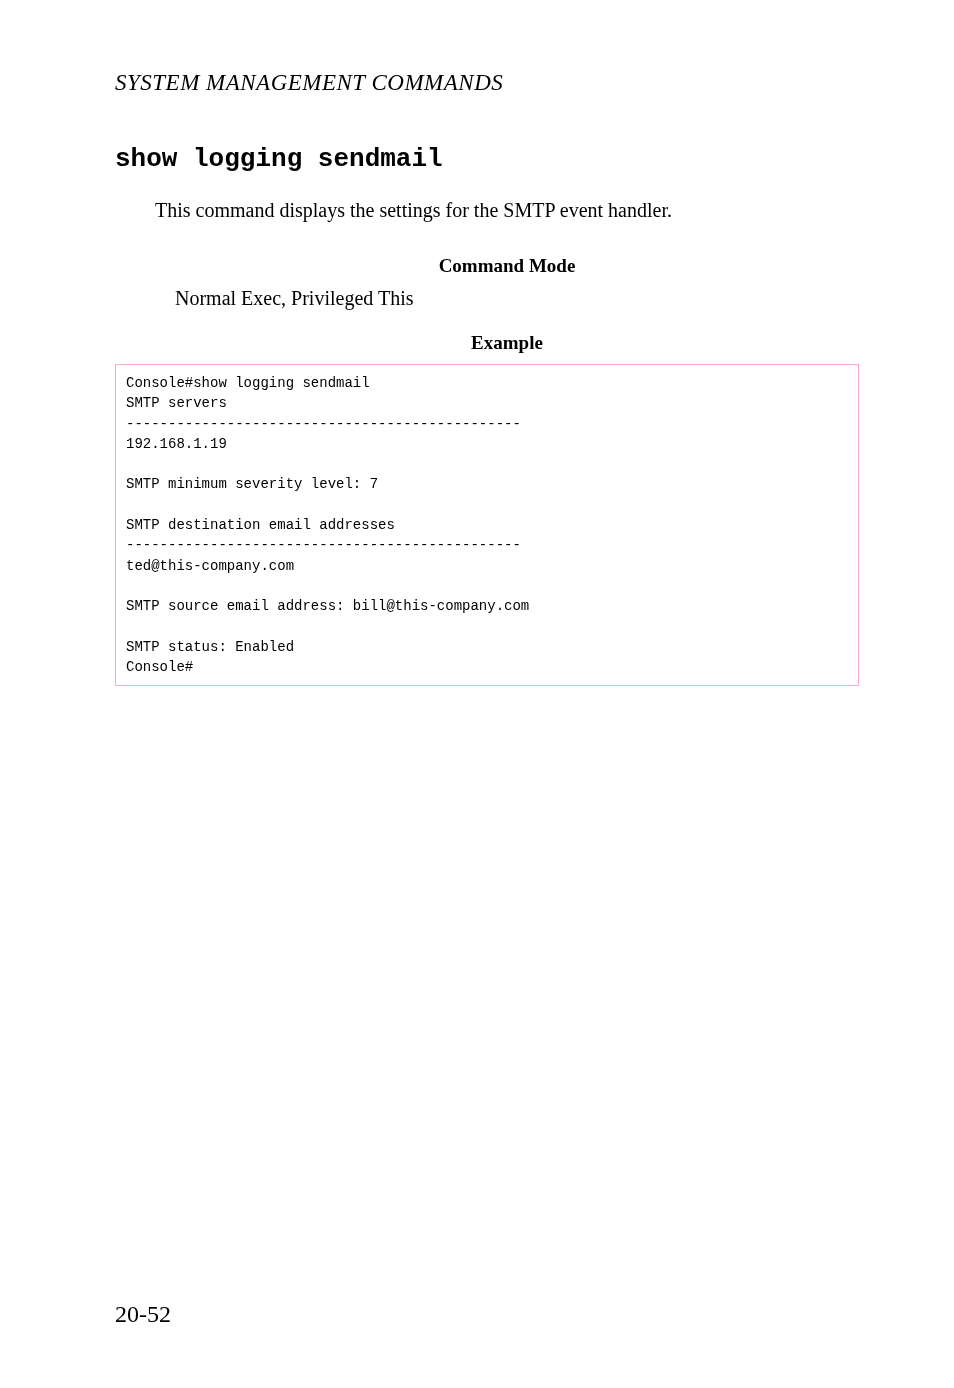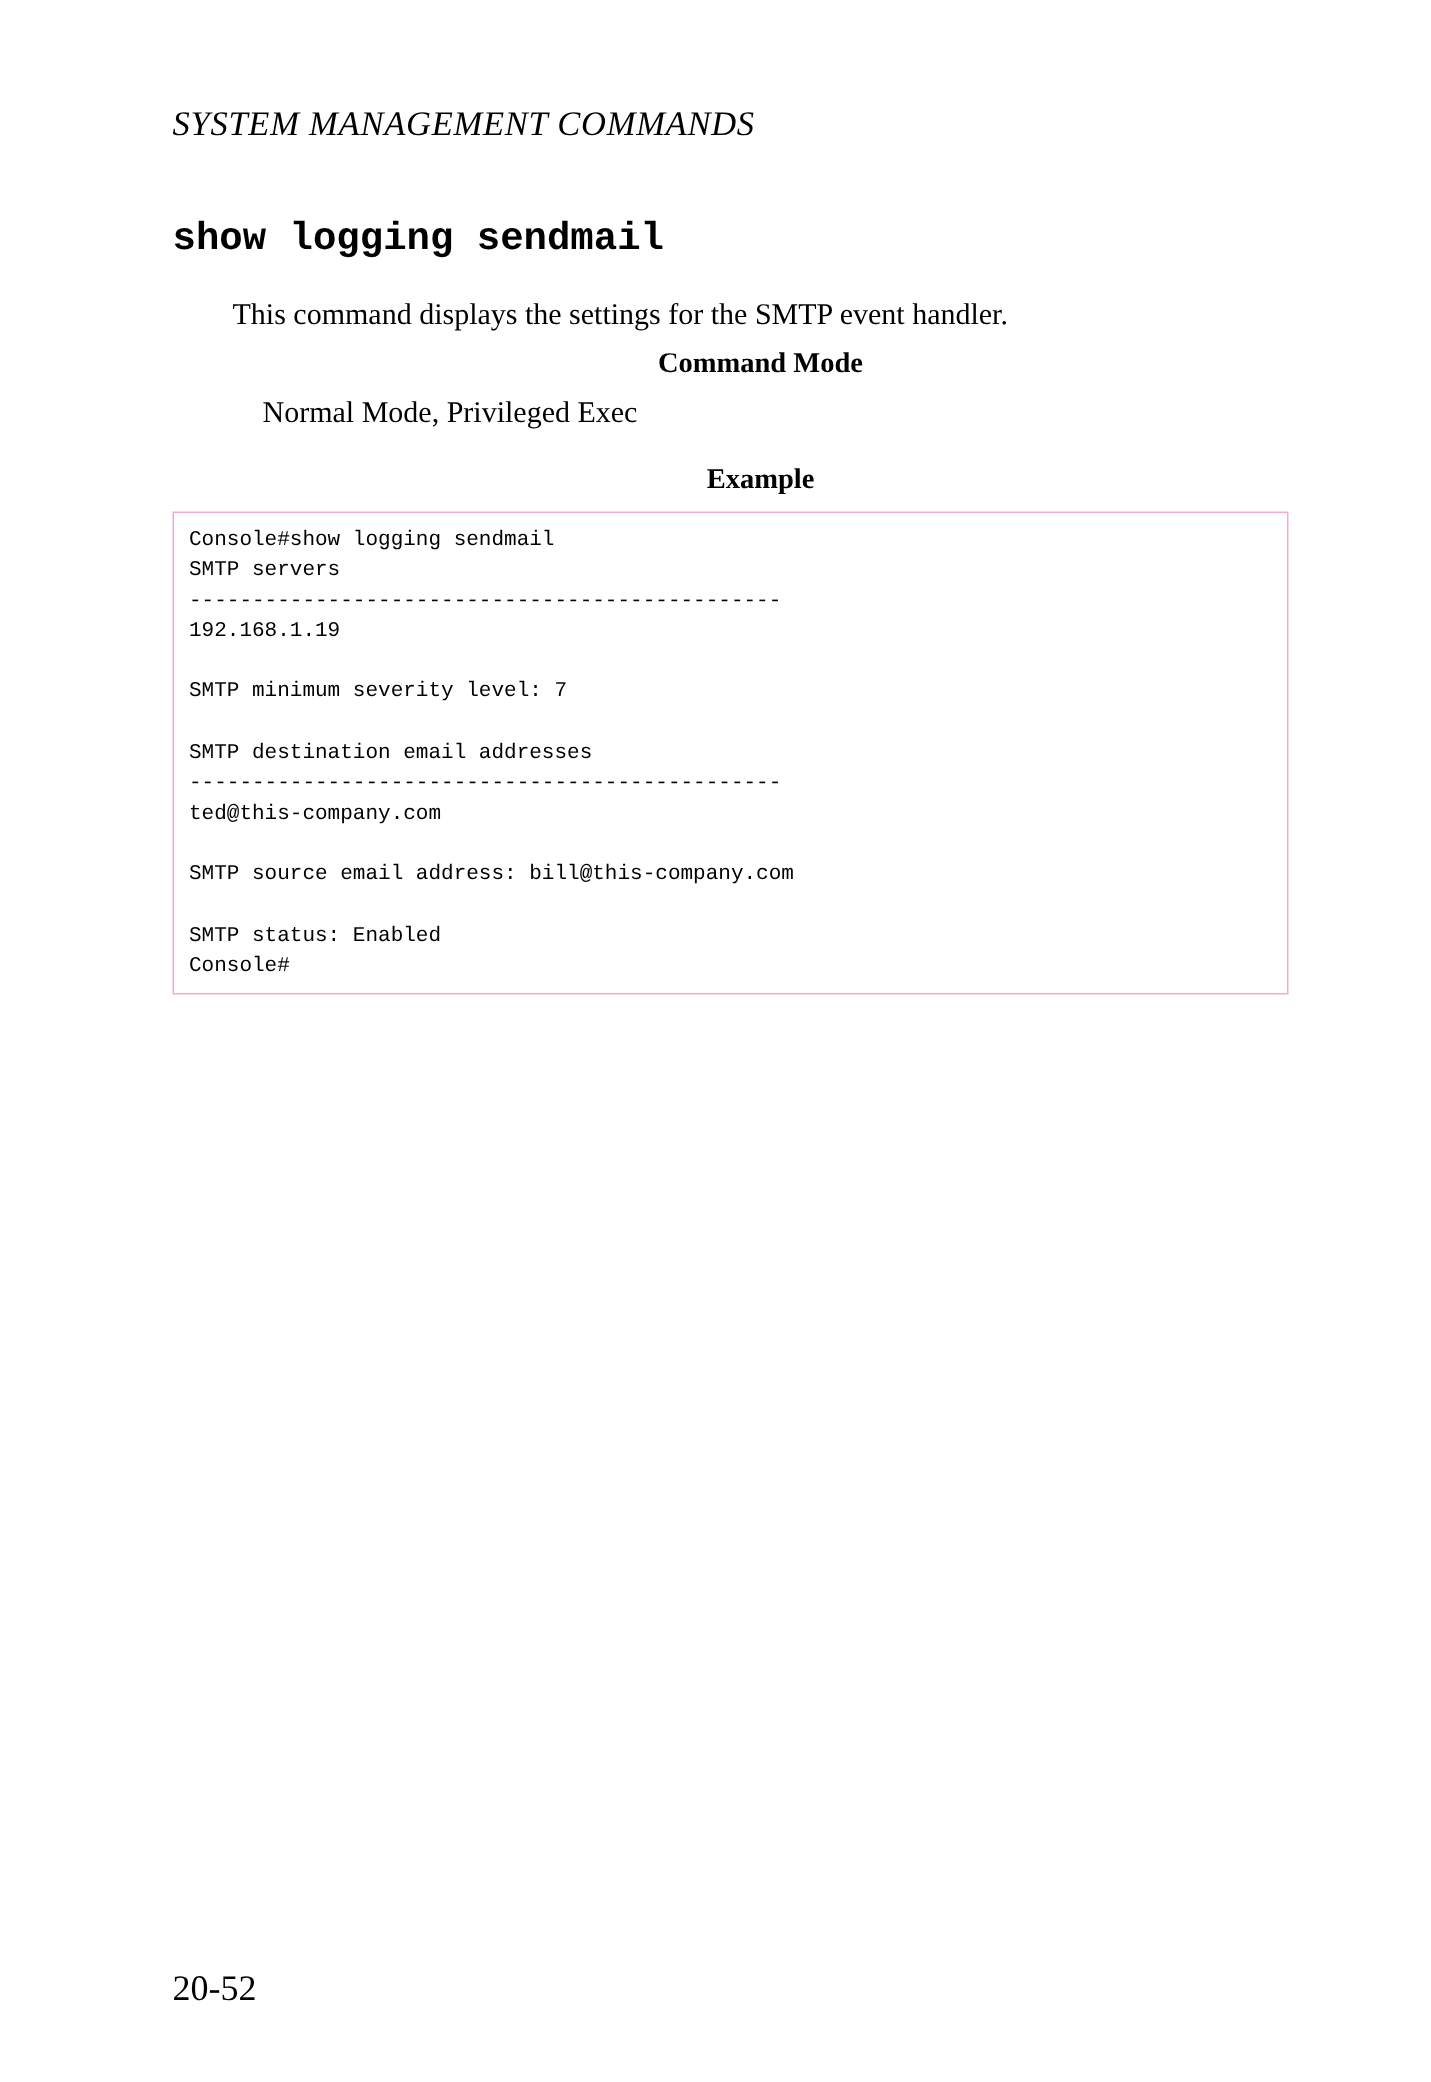--- a/index.html
+++ b/index.html
@@ -26,21 +26,21 @@
     }
     .section-title {
       font-size: 26px;
       font-weight: bold;
       margin-bottom: 22px;
       font-family: Liberation Mono, monospace;
     }
     .body-text {
       font-size: 20px;
       margin-left: 40px;
-      margin-bottom: 8px;
+      margin-bottom: 31px;
       line-height: 1.4;
       font-family: Georgia, serif;
     }
     .subsection-title {
       font-size: 19px;
       font-weight: bold;
       margin-left: 40px;
       margin-bottom: 10px;
       font-family: Georgia, serif;
       text-align: center;
@@ -56,21 +56,21 @@
       margin-right: 0;
       padding: 8px 10px;
       font-family: 'Courier New', Courier, monospace;
       font-size: 14px;
       line-height: 1.45;
       white-space: pre;
       margin-top: 6px;
     }
     .page-number {
       position: absolute;
-      bottom: 48px;
+      bottom: 60px;
       left: 115px;
       font-size: 24px;
       font-family: Georgia, serif;
     }
   </style>
 </head>
 <body>
 
 <div class="page-header">
   <span>SYSTEM MANAGEMENT COMMANDS</span>
@@ -82,21 +82,21 @@
 
 <p class="body-text">
   <span>This command displays the settings for the SMTP event handler.</span>
 </p>
 
 <h3 class="subsection-title">
   <span>Command Mode</span>
 </h3>
 
 <p class="mode-text">
-  <span>Normal Mode, Privileged Exec</span>
+  <span>Normal Exec, Privileged This</span>
 </p>
 
 <h3 class="subsection-title">
   <span>Example</span>
 </h3>
 
 <div class="code-block"><span>Console#show logging sendmail
 SMTP servers
 -----------------------------------------------
 192.168.1.19

